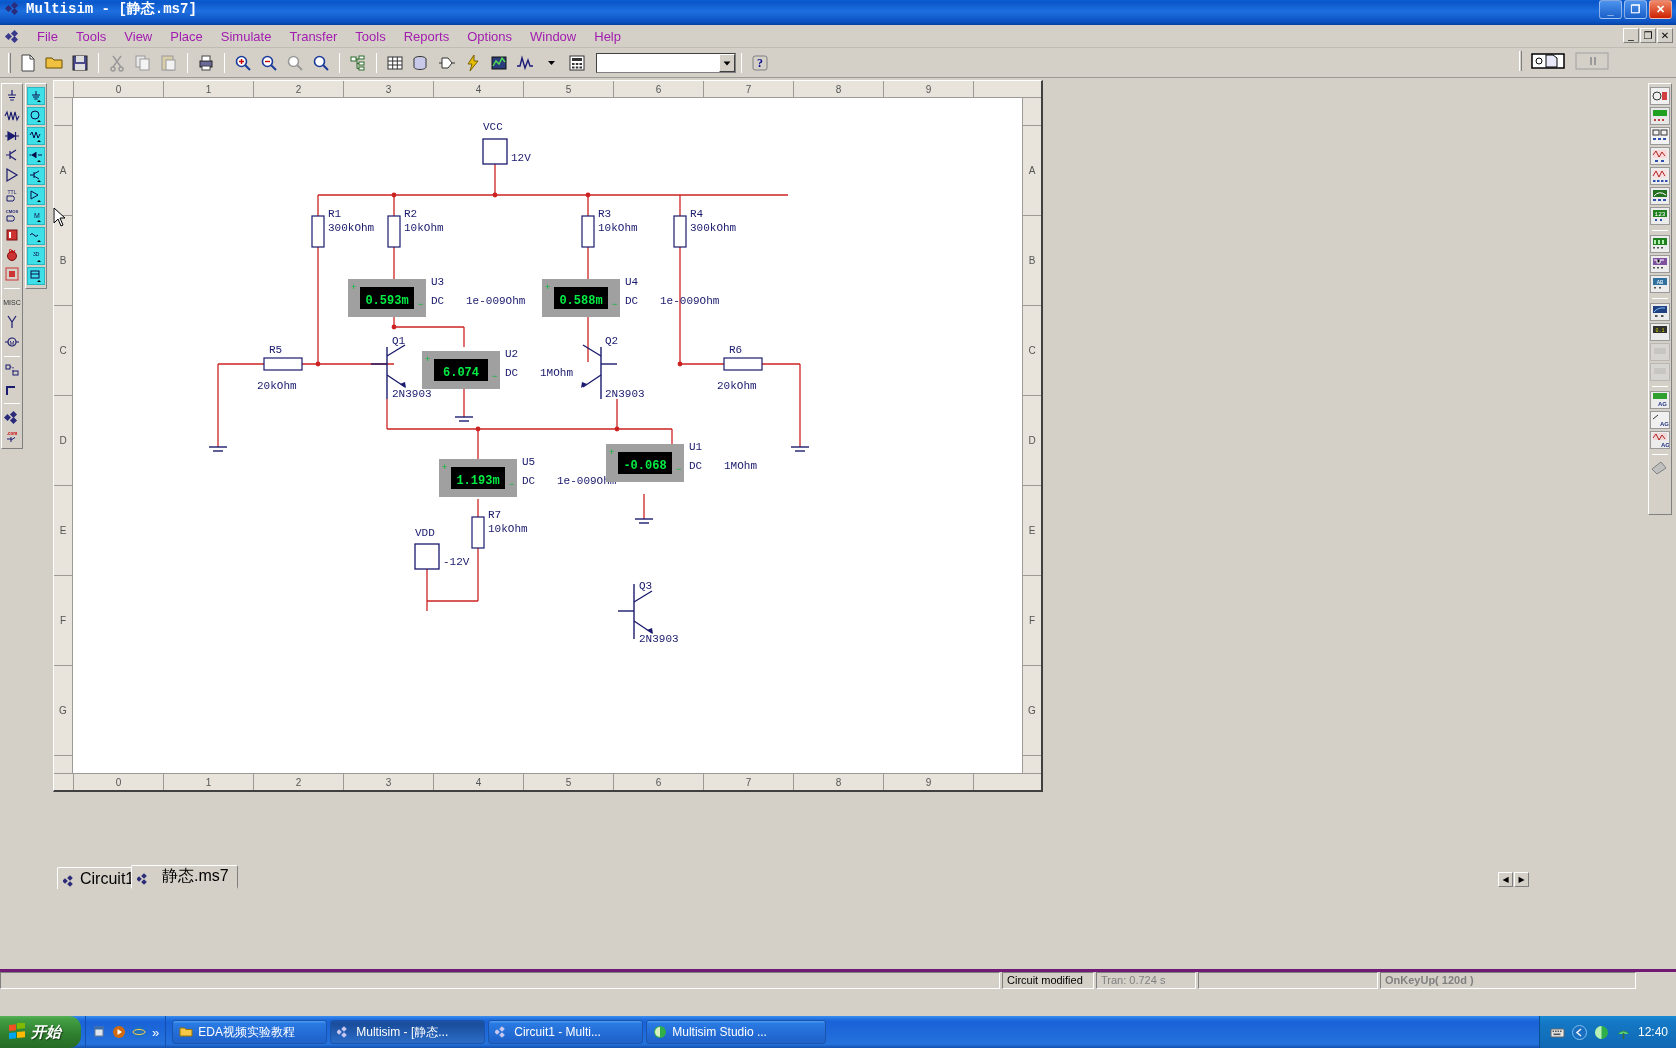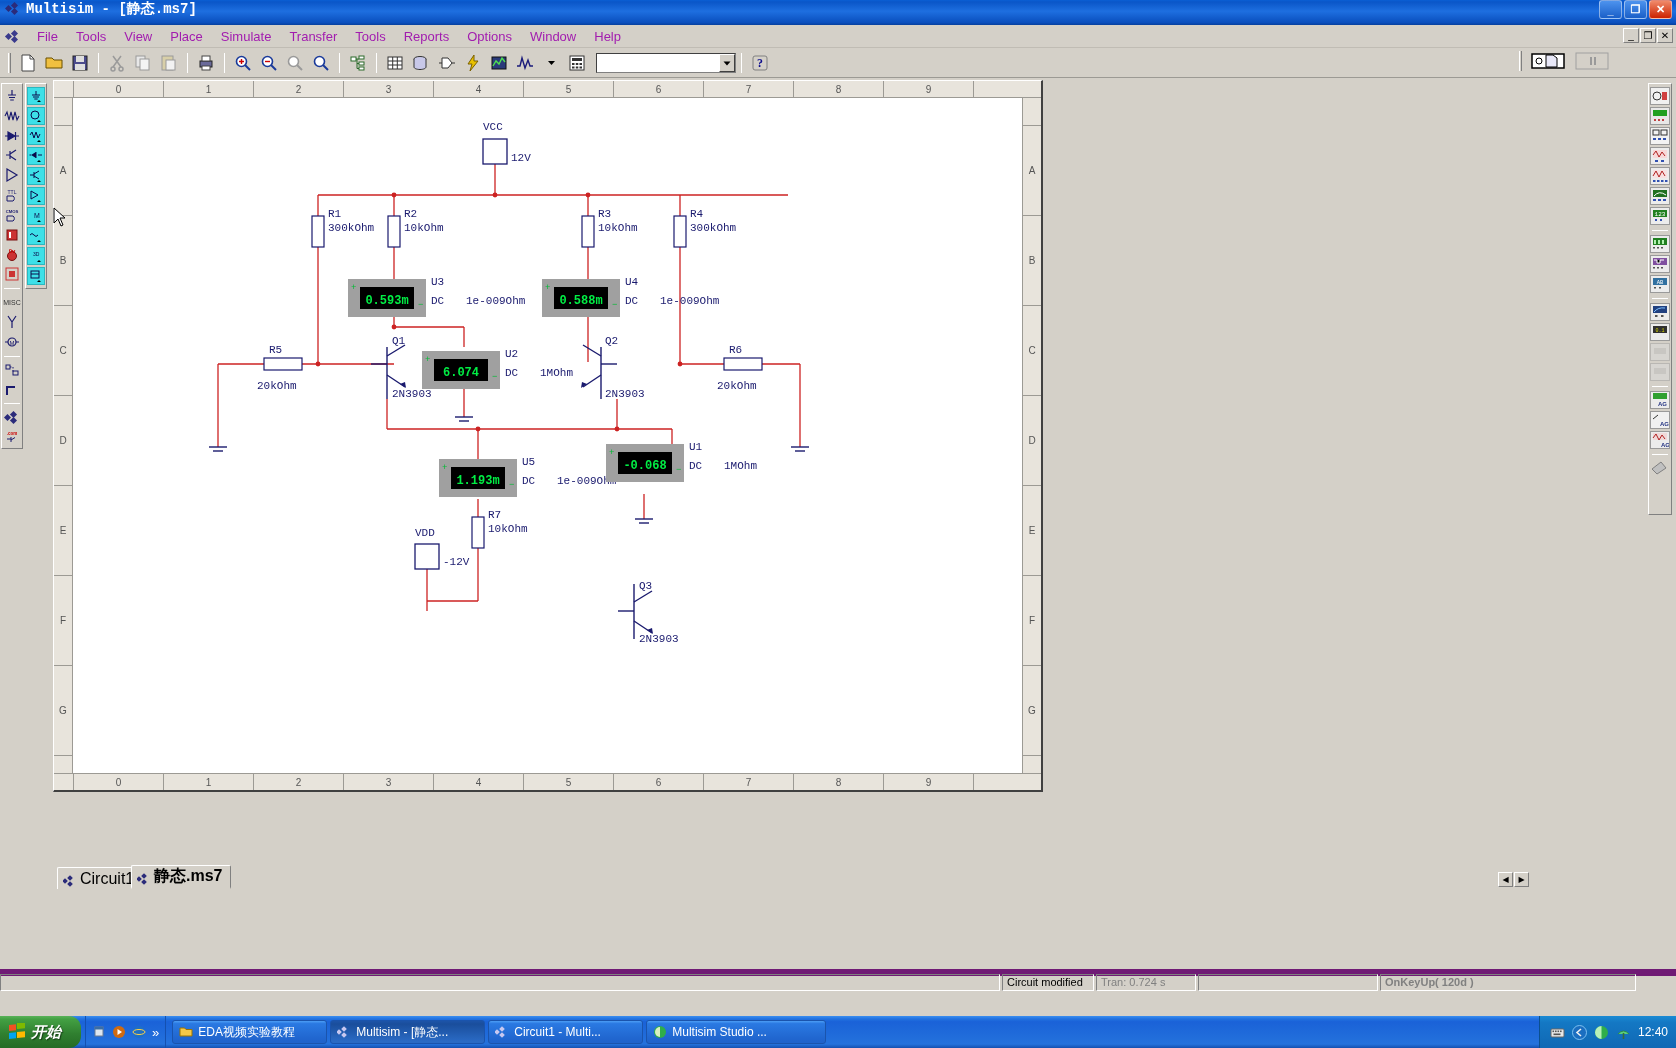--- a/index.html
+++ b/index.html
@@ -145,21 +145,21 @@
   .tabico { width:13px;height:12px;margin-right:4px;position:relative; }
   #tabscroll { position:absolute; right:4px; bottom:2px; display:flex; gap:1px; }
   .tsbtn { width:15px;height:15px;background:#d4d0c8;
     border-top:1px solid #fff;border-left:1px solid #fff;
     border-right:1px solid #808080;border-bottom:1px solid #808080;
     font-size:8px;display:flex;align-items:center;justify-content:center; }
 
   
   #statusbar {
     position:absolute; left:0; bottom:60px; width:1676px; height:19px;
-    background:#d4d0c8; border-top:7px solid #701a75;
+    background:#d4d0c8; border-top:3px solid #701a75;
     display:flex; align-items:center; font-size:11px; color:#000;
   }
   .sfield {
     height:17px; border-top:1px solid #808080; border-left:1px solid #808080;
     border-right:1px solid #fff; border-bottom:1px solid #fff;
     display:flex;align-items:center; padding:0 4px; margin-right:2px;
   }
 
   
   #taskbar {
@@ -1090,21 +1090,21 @@
         <svg width="13" height="12" viewBox="0 0 13 12">
             <g fill="#2b2b7a">
               <rect x="0" y="4" width="4" height="4" transform="rotate(45 2 6)"></rect>
               <rect x="5" y="1" width="4" height="4" transform="rotate(45 7 3)"></rect>
               <rect x="5" y="7" width="4" height="4" transform="rotate(45 7 9)"></rect>
             </g>
           </svg>
       </span>
       <span>Circuit1</span>
     </div>
-    <div class="tab" style="left:78px; background:#d4d0c8; border-bottom:2px solid #d4d0c8; height:24px; font-weight:bold;">
+    <div class="tab" style="left:78px; background:#d4d0c8; border-bottom:2px solid #d4d0c8; height:24px; font-weight:normal;gap:8px;">
       <span class="tabico">
         <svg width="13" height="12" viewBox="0 0 13 12">
             <g fill="#2b2b7a">
               <rect x="0" y="4" width="4" height="4" transform="rotate(45 2 6)"></rect>
               <rect x="5" y="1" width="4" height="4" transform="rotate(45 7 3)"></rect>
               <rect x="5" y="7" width="4" height="4" transform="rotate(45 7 9)"></rect>
             </g>
           </svg>
       </span>
       <span>静态.ms7</span>

